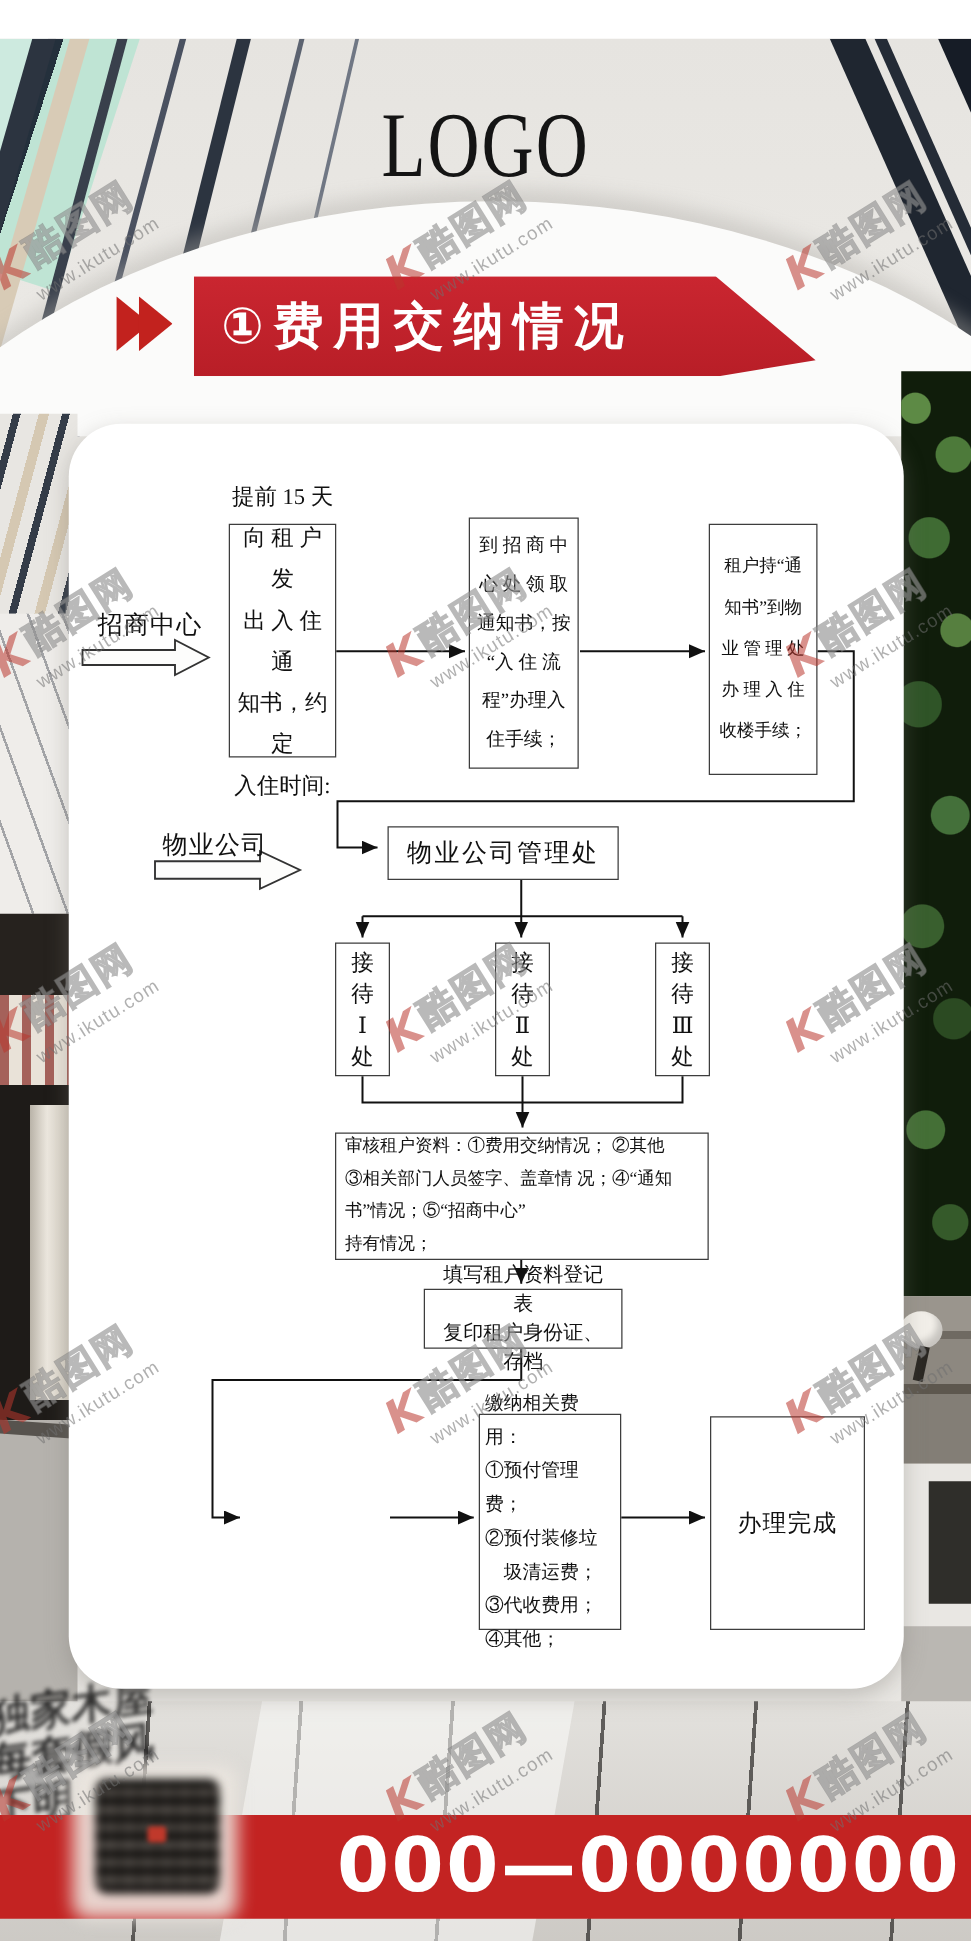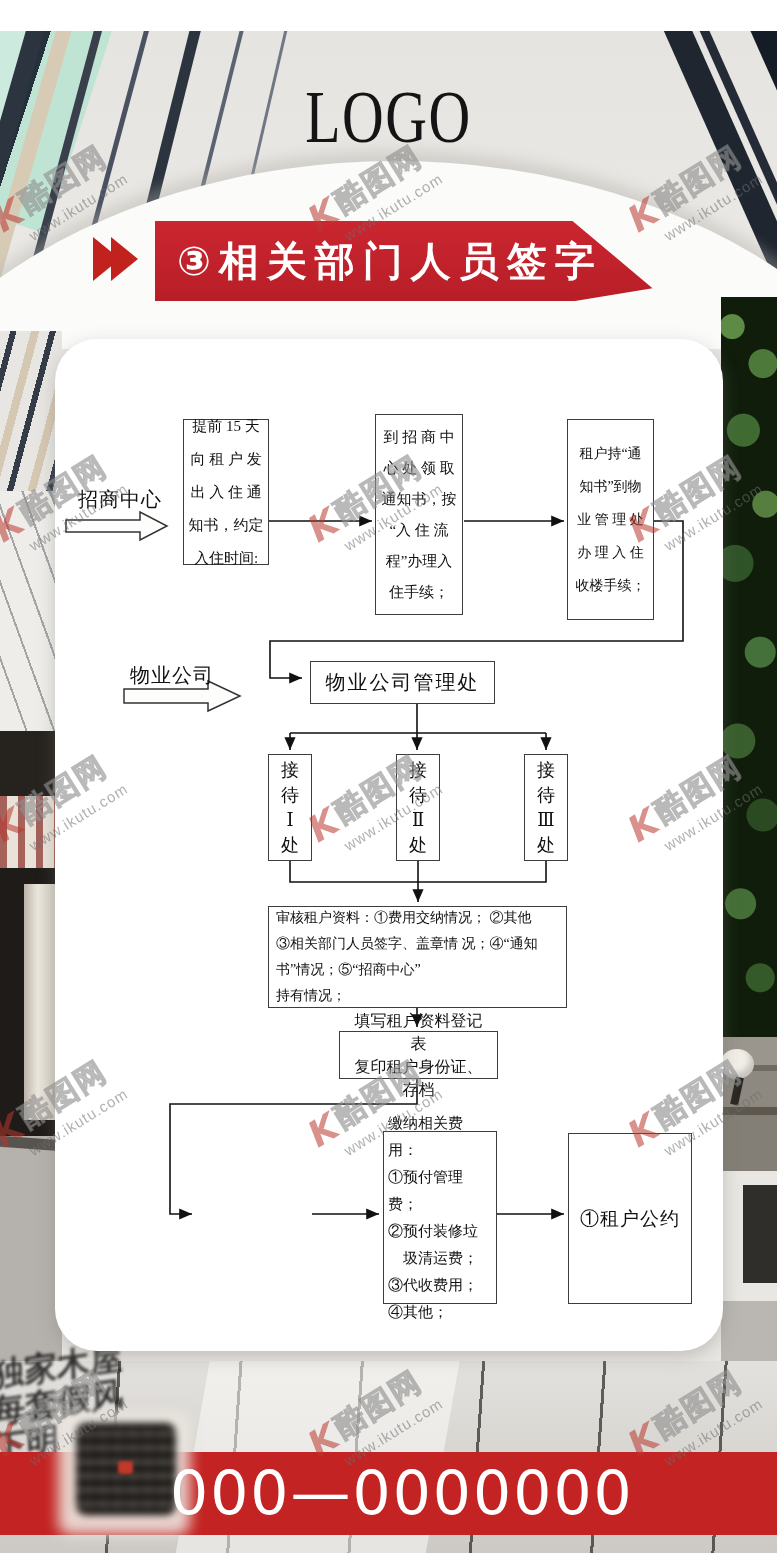--- a/index.html
+++ b/index.html
@@ -86,40 +86,40 @@
 
   
   .card{left:55px;top:308px;width:668px;height:1012px;background:#fff;border-radius:42px;
     box-shadow:0 6px 18px rgba(120,118,112,.35);}
   .flow{left:0;top:0;width:777px;height:1553px;pointer-events:none;}
   .lane-label{position:absolute;font-size:20px;letter-spacing:1px;color:#111;}
   .lane1{left:78px;top:455px;} .lane2{left:130px;top:631px;}
   .fbox{position:absolute;border:1px solid #3d3d3d;display:flex;align-items:center;justify-content:center;
     color:#111;background:transparent;box-sizing:border-box;}
   .fbox>span{white-space:pre-line;display:block;width:100%;text-align:center;}
-  .bx-notice {left:183px;top:388px;width:86px;height:146px;font-size:15px;line-height:33px;}
+  .bx-notice {left:183px;top:388px;width:86px;height:187px;font-size:18px;line-height:33px;}
   .bx-collect{left:375px;top:383px;width:88px;height:201px;font-size:15px;line-height:31px;}
   .bx-hold   {left:567px;top:388px;width:87px;height:201px;font-size:14px;line-height:33px;justify-content:flex-end;}
   .bx-office {left:310px;top:630px;width:185px;height:43px;font-size:20px;letter-spacing:2px;}
   .bx-r1{left:268px;top:723px;} .bx-r2{left:396px;top:723px;} .bx-r3{left:524px;top:723px;}
   .bx-recept{width:44px;height:107px;font-size:18px;line-height:25px;}
   .bx-review {left:268px;top:875px;width:299px;height:102px;font-size:14px;line-height:26px;}
   .bx-review>span{text-align:left;padding:0 7px;}
   .bx-register{left:339px;top:1000px;width:159px;height:48px;font-size:16px;line-height:23px;}
   .bx-register>span{text-align:center;padding:0 8px;}
   .bx-docs{left:197px;top:1102px;width:115px;height:173px;font-size:15px;line-height:24px;}
   .bx-docs>span{text-align:left;padding:0 5px;}
   .bx-fees{left:383px;top:1100px;width:114px;height:173px;font-size:15px;line-height:27px;}
   .bx-fees>span{text-align:left;padding:0 4px;}
   .bx-done{left:568px;top:1102px;width:124px;height:171px;font-size:19px;letter-spacing:1px;}
 
   
   .footer-band{left:0;top:1421px;width:777px;height:83px;background:#c32322;}
-  .phone{left:170px;top:1421px;right:8px;height:83px;line-height:83px;text-align:left;
-    font-family:"DejaVu Sans","Liberation Sans",sans-serif;font-size:60px;font-weight:400;
+  .phone{left:170px;top:1421px;right:8px;height:83px;line-height:83px;text-align:right;
+    font-family:"DejaVu Sans","Liberation Sans",sans-serif;font-size:60px;font-weight:700;
     color:#fff;letter-spacing:2px;}
   .qr-halo{left:58px;top:1382px;width:132px;height:122px;background:rgba(236,231,224,.9);
     border-radius:12px;filter:blur(7px);}
   .qr{left:76px;top:1392px;width:100px;height:92px;border-radius:10px;filter:blur(3.5px);
     background-color:#413e3c;
     background-image:repeating-linear-gradient(0deg,rgba(18,16,14,.9) 0 8px,rgba(98,92,86,.65) 8px 14px),
       repeating-linear-gradient(90deg,rgba(25,22,20,.65) 0 9px,rgba(120,114,108,.35) 9px 15px);}
   .qr-dot{left:118px;top:1430px;width:15px;height:13px;background:#c0392b;border-radius:3px;filter:blur(1.5px);}
 
   
@@ -179,21 +179,21 @@
   <div class="abs rs-ground"></div>
   <div class="abs bg-floor"></div>
   <div class="abs sign">独家木屋
 每套假风
 下明</div>
 
   <div class="abs logo">LOGO</div>
   <div class="chevron c1"></div>
   <div class="chevron c2"></div>
   <div class="abs banner">
-    <span class="banner-title">③相关部门人员签字</span>
+    <span class="banner-title">①费用交纳情况</span>
   </div>
 
   <div class="abs card"></div>
 
   <div class="abs flow">
     <svg class="abs" width="777" height="1553" viewBox="0 0 777 1553" style="left:0;top:0;">
       <defs>
         <marker id="ah" markerWidth="10" markerHeight="8" refX="8" refY="3.5" orient="auto">
           <path d="M0,0 L8,3.5 L0,7 z" fill="#111"></path>
         </marker>
@@ -277,21 +277,21 @@
       </div>
     <div class="fbox bx-fees">
         <span>缴纳相关费用：
 ①预付管理费；
 ②预付装修垃
 　圾清运费；
 ③代收费用；
 ④其他；</span>
       </div>
     <div class="fbox bx-done">
-        <span>①租户公约</span>
+        <span>办理完成</span>
       </div>
   </div>
 
   <div class="abs footer-band"></div>
   <div class="abs qr-halo"></div>
   <div class="abs qr"></div>
   <div class="abs qr-dot"></div>
   <div class="abs phone">000—0000000</div>
 
   <div class="abs wm-layer">

